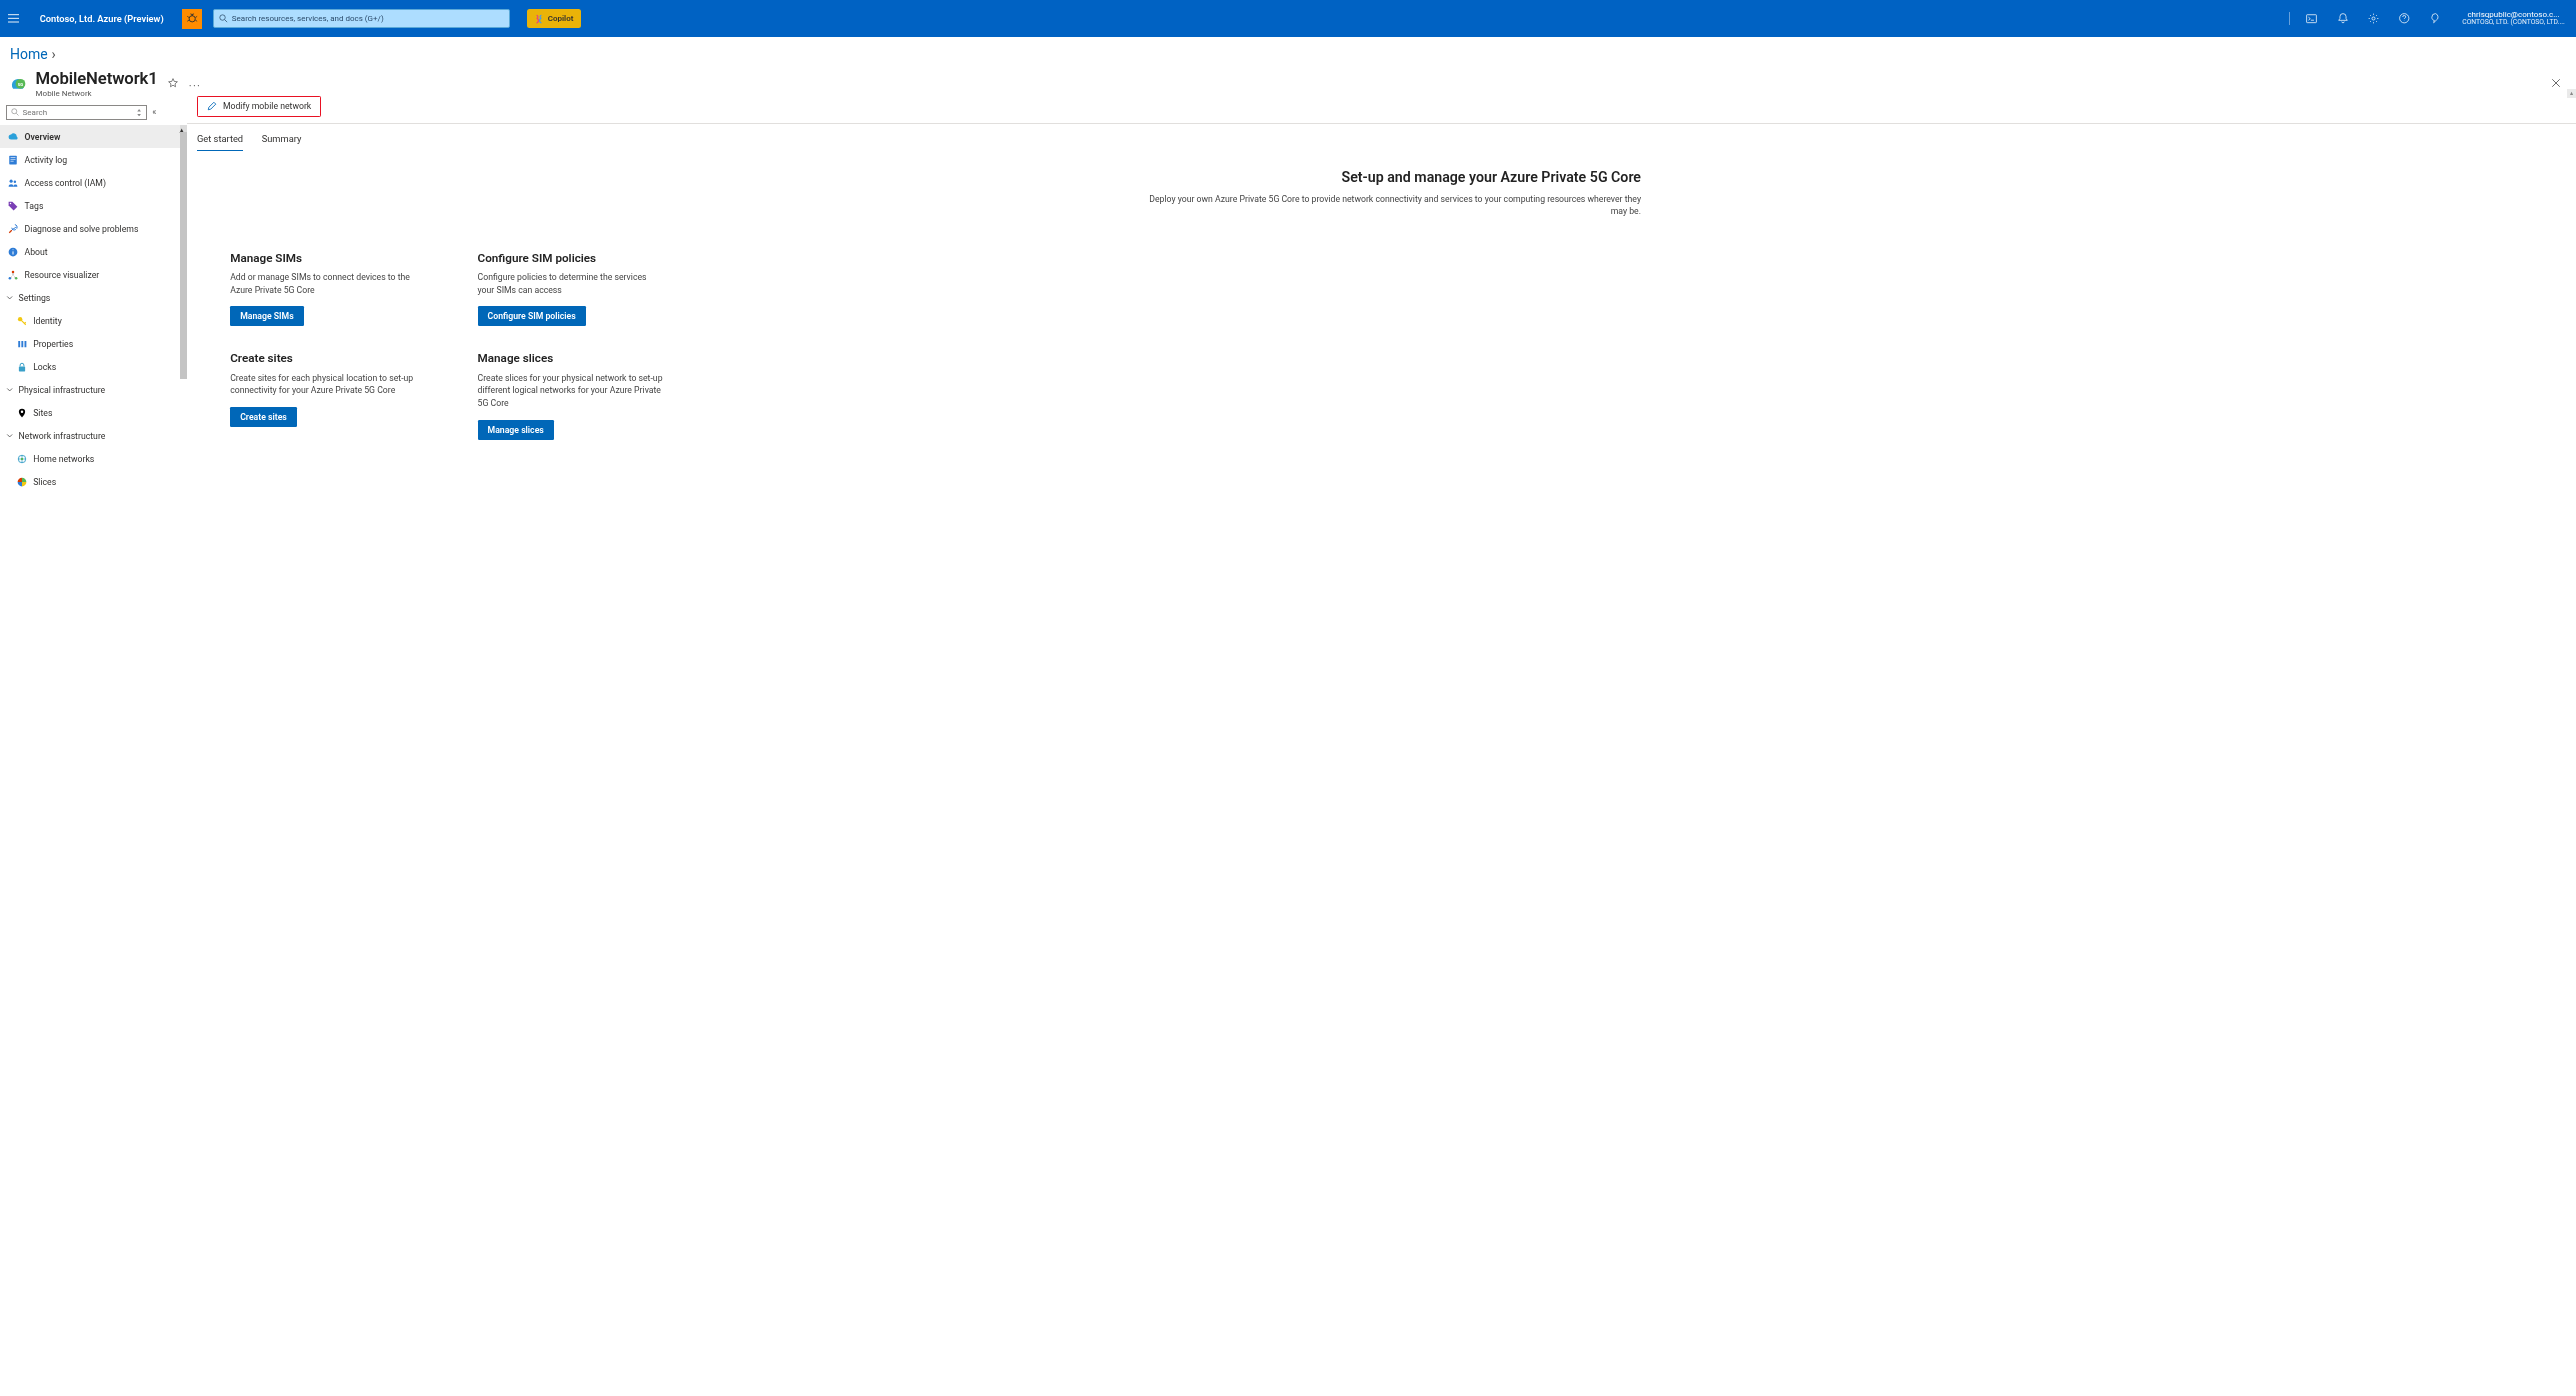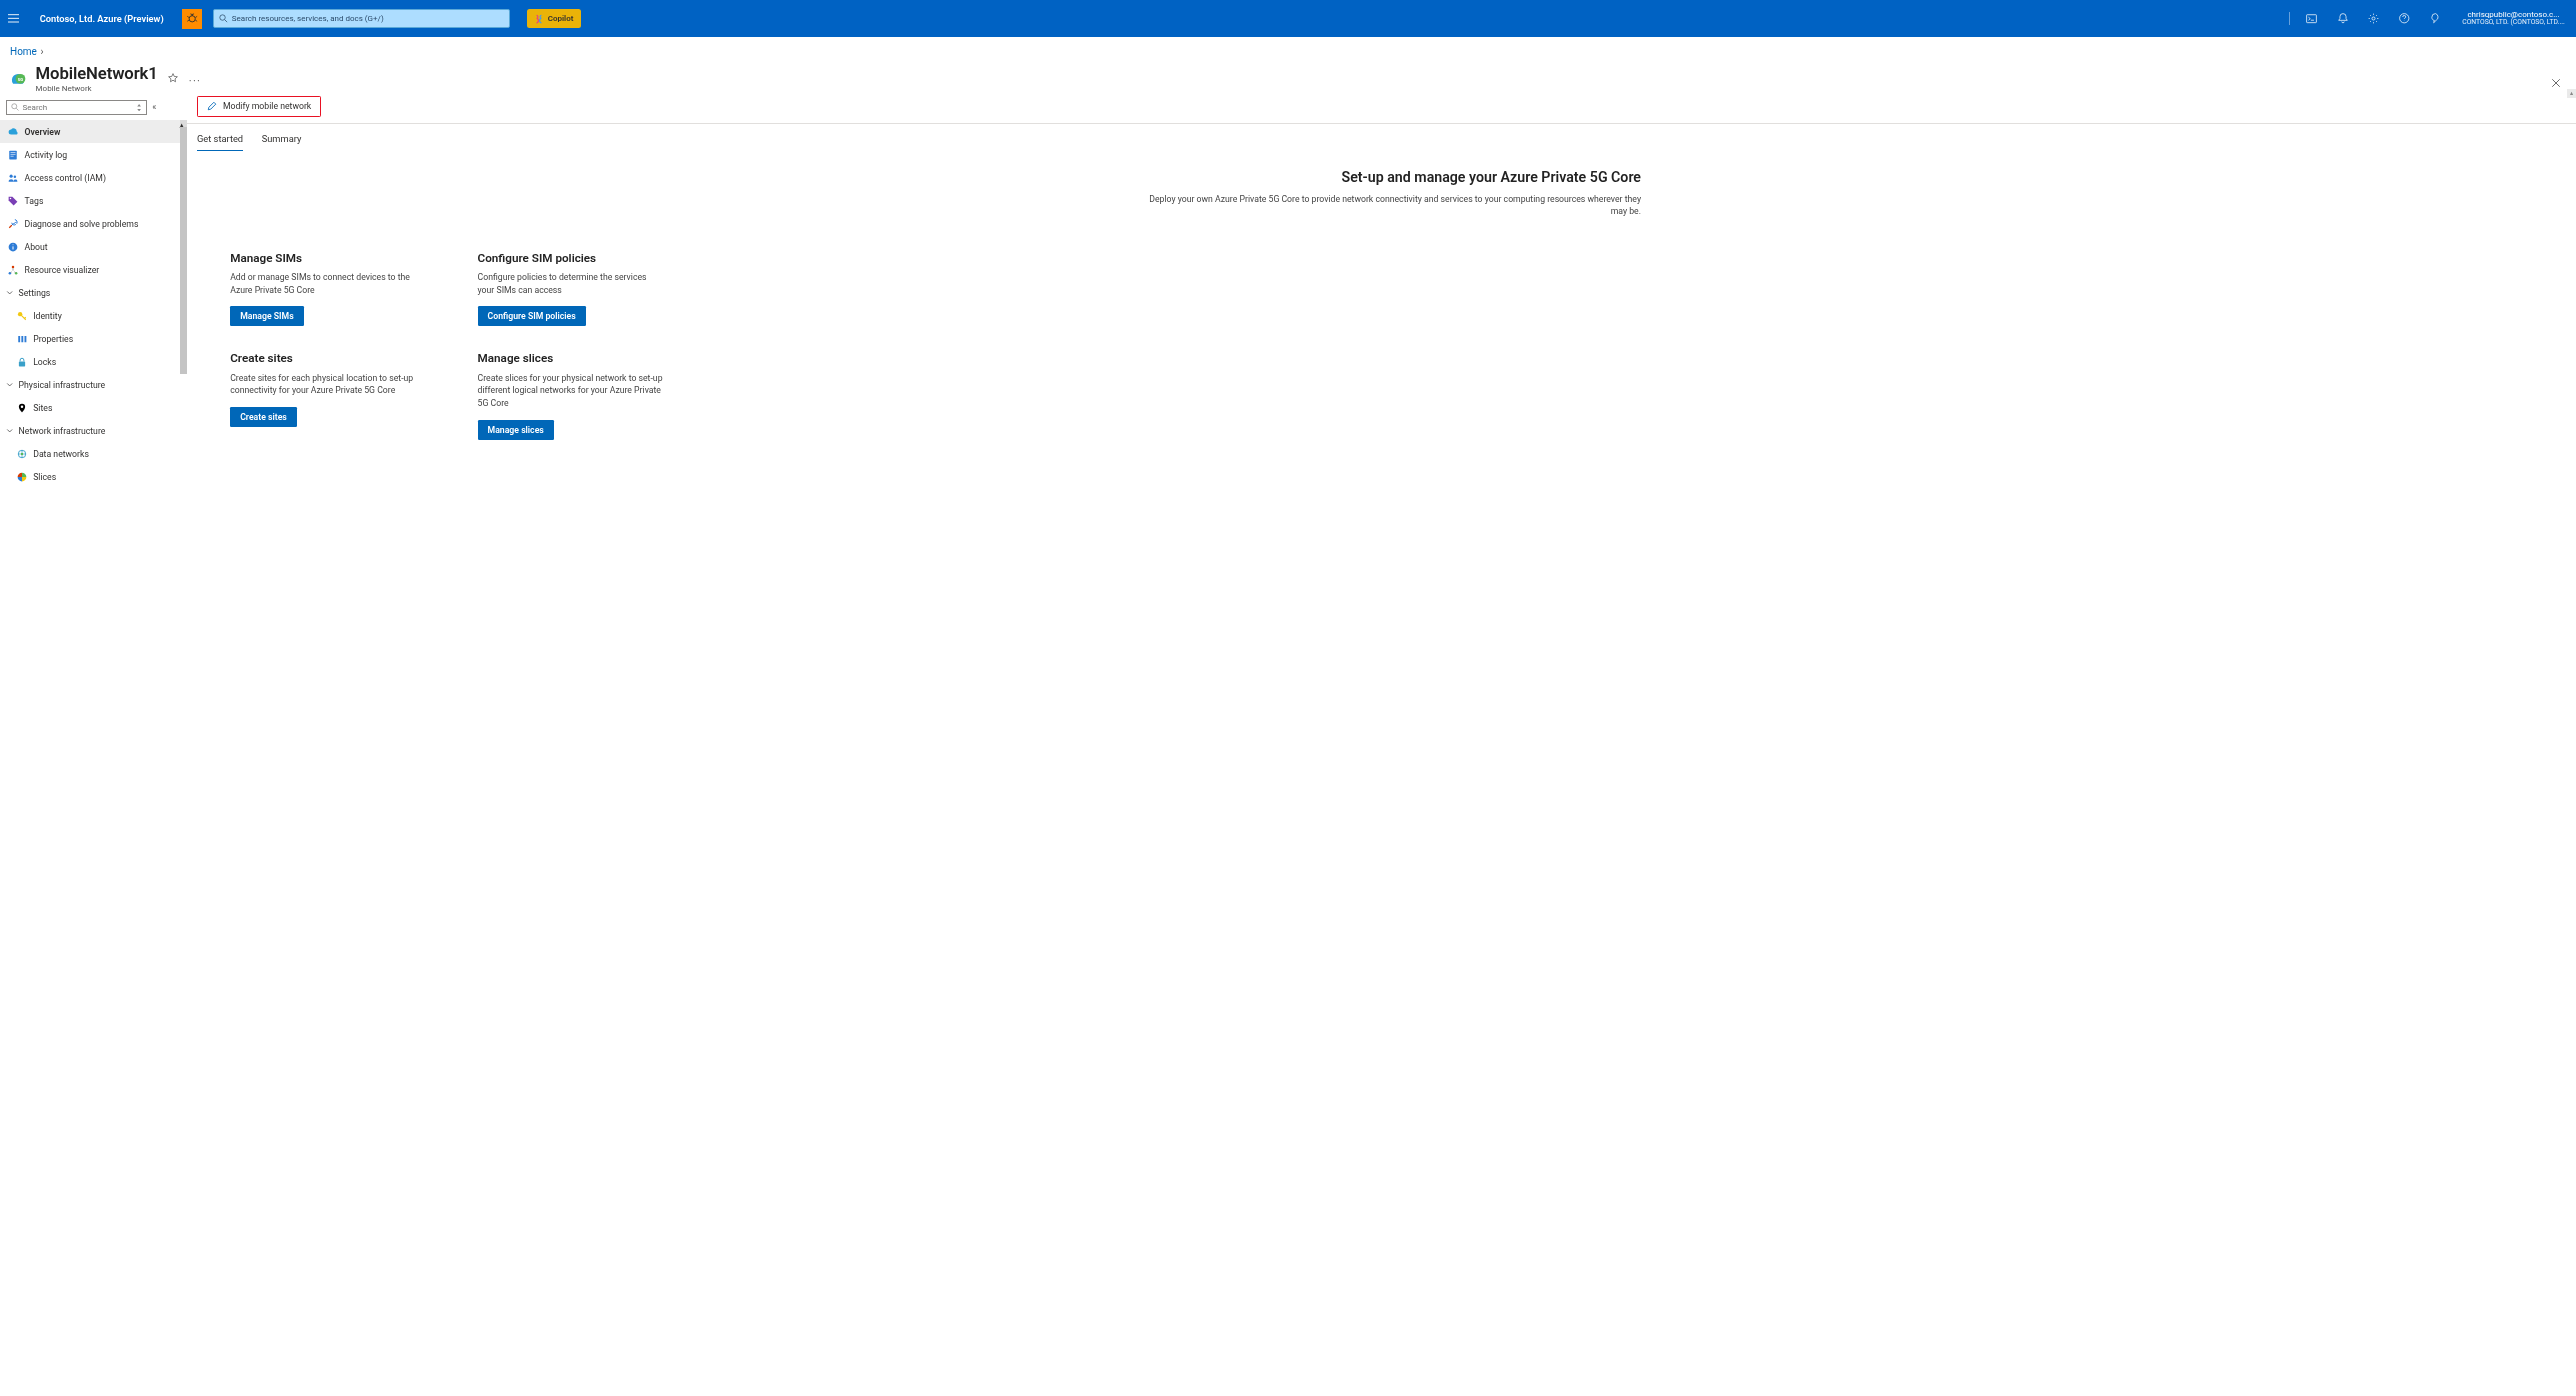--- a/index.html
+++ b/index.html
@@ -13,21 +13,21 @@
 .topbar .search input::placeholder{color:#2b4b6a}
 .topbar .copilot{height:18.6px;background:#eab308;border-radius:2.5px;color:#323130;display:flex;align-items:center;padding:0 7.4px;gap:3.7px;font-weight:600;font-size:8px;margin-left:6.2px;cursor:pointer}
 .topbar .spacer{flex:1}
 .topbar .icon-btn{width:21px;height:25px;display:flex;align-items:center;justify-content:center;cursor:pointer;opacity:.95}
 .topbar .sep{width:0.6px;height:12.4px;background:rgba(255,255,255,.4);margin:0 1.2px}
 .topbar .account{text-align:center;padding:0 6.2px;line-height:1.15;cursor:pointer}
 .topbar .account .email{font-size:8px}
 .topbar .account .tenant{font-size:6.8px;opacity:.9;text-transform:uppercase}
 .body{display:flex;height:calc(100% - 25px);width:100%}
 .left-col{width:187px;flex:none;display:flex;flex-direction:column;border-right:none}
-.breadcrumb{padding:8.7px 0 2.5px 10px;font-size:10px;display:flex;align-items:center;gap:3.7px}
+.breadcrumb{padding:8.7px 0 2.5px 10px;font-size:14px;display:flex;align-items:center;gap:3.7px}
 .breadcrumb a{color:#0067b8;text-decoration:none;cursor:pointer}
 .breadcrumb .chev{color:#555}
 .heading{display:flex;align-items:flex-start;padding:5px 10px 3.7px 7.4px;gap:6.2px}
 .heading .res-icon{width:22px;height:22px;margin-top:5px}
 .heading .titles .t1{font-size:16.7px;font-weight:600;color:#222;letter-spacing:-0.1px}
 .heading .titles .t2{font-size:8px;color:#555;margin-top:1.2px}
 .heading .star{margin-top:8.7px;margin-left:3.7px;color:#555;cursor:pointer}
 .heading .dots{margin-top:11px;margin-left:5px;color:#555;cursor:pointer;font-size:11px;letter-spacing:1.2px}
 .res-search-row{display:flex;align-items:center;gap:5px;padding:2.5px 5px 5px 6.2px}
 .res-search{flex:0 0 137px;height:15.5px;border:0.6px solid #8a8886;display:flex;align-items:center;padding:0 3.7px;gap:3.7px;font-size:8px;color:#555}
@@ -306,21 +306,21 @@
           <span>Network infrastructure</span>
         </div>
         <div class="nav-item nav-sub">
           <span class="nav-icon">
               <svg width="10" height="10" viewBox="0 0 16 16">
                 <circle cx="8" cy="8" r="6" fill="none" stroke="#3aa0c9" stroke-width="1.5"></circle>
                 <circle cx="8" cy="8" r="2" fill="#57b956"></circle>
                 <path d="M8 2v4M8 10v4M2 8h4M10 8h4" stroke="#3aa0c9" stroke-width="1.3"></path>
               </svg>
             </span>
-          <span>Data networks</span>
+          <span>Home networks</span>
         </div>
         <div class="nav-item nav-sub">
           <span class="nav-icon">
               <svg width="10" height="10" viewBox="0 0 16 16">
                 <path d="M8 8L8 1a7 7 0 017 7z" fill="#57b956"></path>
                 <path d="M8 8l7 0a7 7 0 01-7 7z" fill="#f2c811"></path>
                 <path d="M8 8l0 7a7 7 0 01-7-7z" fill="#2e7cd6"></path>
                 <path d="M8 8l-7 0a7 7 0 017-7z" fill="#d83b01"></path>
               </svg>
             </span>

